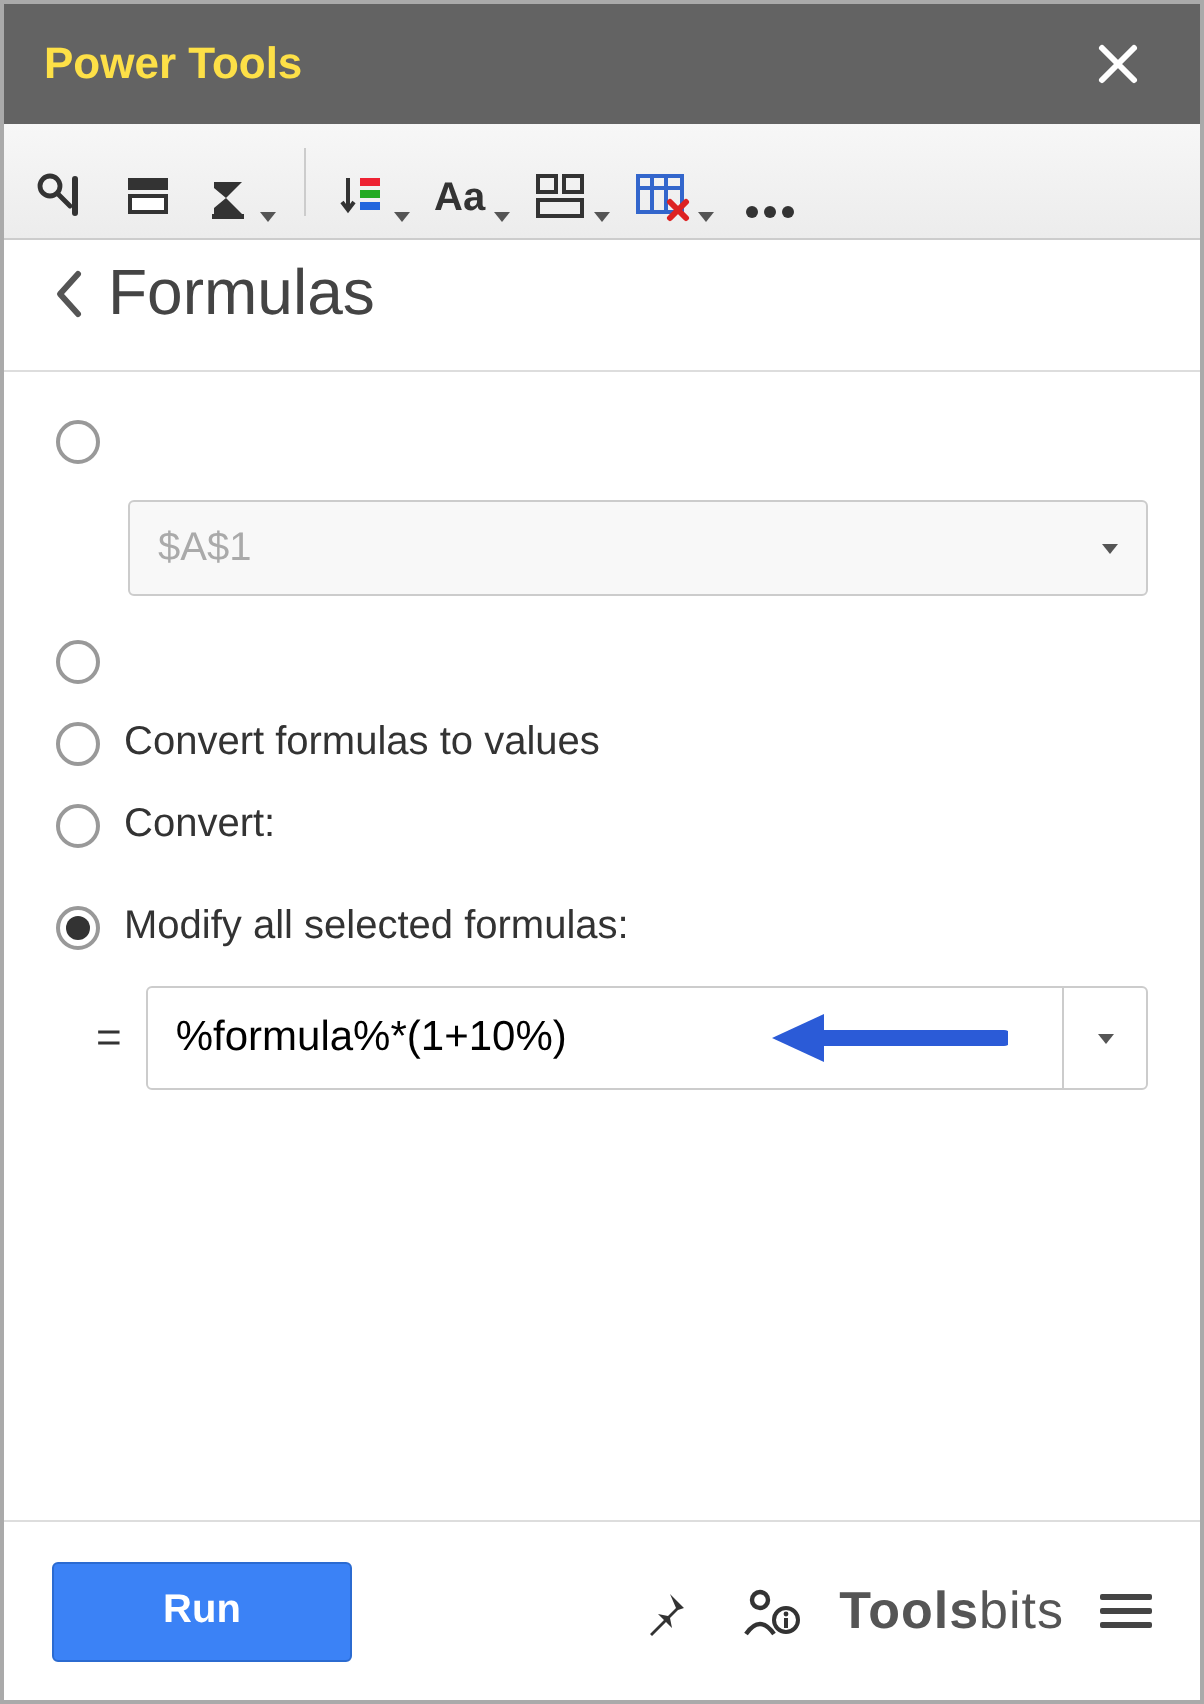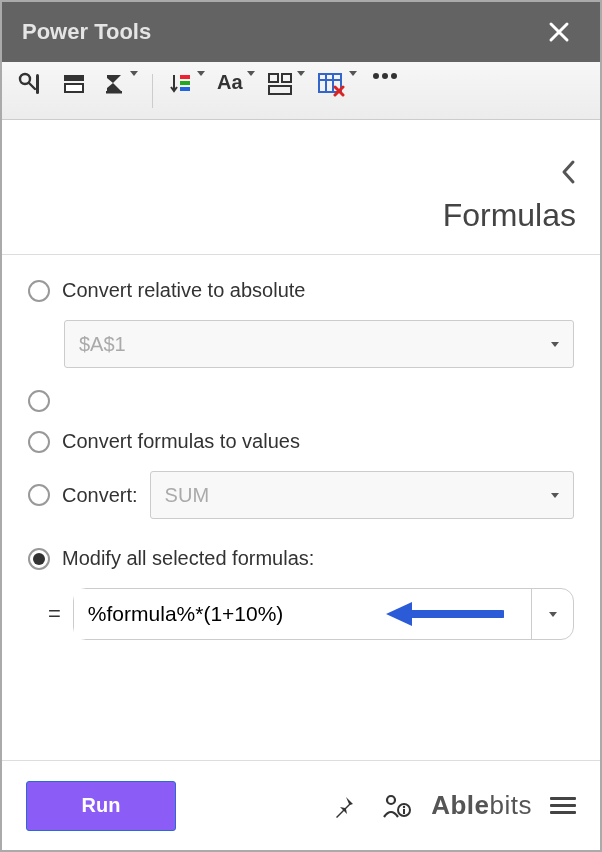--- a/index.html
+++ b/index.html
@@ -7,21 +7,21 @@
     font-family: Arial, "Helvetica Neue", Helvetica, sans-serif;
     background: #fff;
     width: 602px;
     height: 852px;
     border: 2px solid #aaa;
     display: flex;
     flex-direction: column;
   }
   .titlebar {
     background: #636363;
-    color: #e5e5e5;
+    color: #fde047;
     height: 60px;
     display: flex;
     align-items: center;
     padding: 0 20px;
     justify-content: space-between;
   }
   .titlebar .title {
     font-size: 22px;
     font-weight: bold;
   }
@@ -38,46 +38,45 @@
     height: 58px;
     display: flex;
     align-items: center;
     padding: 0 8px;
     gap: 4px;
   }
   .tbtn {
     height: 40px;
     min-width: 40px;
     display: flex;
-    align-items: flex-start;
+    align-items: flex-end;
     justify-content: center;
     border-radius: 3px;
     cursor: pointer;
     padding: 0 4px;
     gap: 4px;
   }
   .tsep {
     width: 1px;
     height: 34px;
     background: #ccc;
     margin: 0 6px;
   }
   .caret {
     width: 0; height: 0;
     border-left: 4px solid transparent;
     border-right: 4px solid transparent;
     border-top: 5px solid #555;
   }
   .page-header {
-    padding: 39px 24px 20px 24px;
+    padding: 8px 24px 20px 24px;
     border-bottom: 1px solid #ddd;
     display: flex;
-    align-items: flex-end;
+    align-items: center;
     gap: 12px;
-    flex-direction: column;
   }
   .back-chev {
     font-size: 26px;
     color: #555;
     cursor: pointer;
     line-height: 1;
   }
   .page-title {
     font-size: 32px;
     color: #444;
@@ -134,21 +133,21 @@
     display: flex;
     align-items: center;
     gap: 12px;
     margin-left: 20px;
   }
   .eq { font-size: 22px; color:#333; }
   .combo {
     flex: 1;
     display: flex;
     border: 1px solid #ccc;
-    border-radius: 13px;
+    border-radius: 3px;
     height: 52px;
     position: relative;
   }
   .combo input {
     flex: 1;
     border: none;
     outline: none;
     font-size: 21px;
     padding: 0 14px;
     border-radius: 3px 0 0 3px;
@@ -170,21 +169,21 @@
   }
   .footer {
     border-top: 1px solid #ddd;
     height: 90px;
     display: flex;
     align-items: center;
     padding: 0 24px;
     gap: 18px;
   }
   .run-btn {
-    background: #8b5cf6;
+    background: #3b82f6;
     color: #fff;
     border: 1px solid #2b6bd1;
     height: 50px;
     width: 150px;
     font-size: 20px;
     font-weight: bold;
     border-radius: 3px;
     cursor: pointer;
   }
   .spacer { flex: 1; }
@@ -287,45 +286,40 @@
         <path d="M13 3 L4 13 L13 23" fill="none" stroke="#555" stroke-width="3" stroke-linecap="round" stroke-linejoin="round"></path>
       </svg>
   </span>
   <div class="page-title">Formulas</div>
 </div>
 
 <div class="content">
 
   <div class="opt">
     <div class="radio"></div>
-    <div class="opt-label">Convert relative to absolute</div>
   </div>
   <div class="sub">
     <div class="select disabled">
       <span class="select-text">$A$1</span>
       <div class="caret"></div>
     </div>
   </div>
 
   <div class="opt">
     <div class="radio"></div>
   </div>
 
   <div class="opt" style="margin-top:6px">
     <div class="radio"></div>
     <div class="opt-label">Convert formulas to values</div>
   </div>
 
   <div class="opt" style="margin-top:6px">
     <div class="radio"></div>
     <div class="opt-label">Convert:</div>
-    <div class="select disabled" style="flex:1">
-      <span class="select-text">SUM</span>
-      <div class="caret"></div>
-    </div>
   </div>
 
   <div class="opt" style="margin-top:28px">
     <div class="radio selected"></div>
     <div class="opt-label">Modify all selected formulas:</div>
   </div>
   <div class="combo-row">
     <span class="eq">=</span>
     <div class="combo">
       <input type="text" value="%formula%*(1+10%)" style="">
@@ -354,19 +348,19 @@
   </div>
   <div class="ficon">
     <svg width="30" height="26" viewBox="0 0 30 26">
       <circle cx="10" cy="7" r="4" fill="none" stroke="#333" stroke-width="2.2"></circle>
       <path d="M3 24 q7 -10 14 0" fill="none" stroke="#333" stroke-width="2.2"></path>
       <circle cx="23" cy="17" r="6" fill="none" stroke="#333" stroke-width="2"></circle>
       <circle cx="23" cy="14" r="1.2" fill="#333"></circle>
       <rect x="22" y="16" width="2" height="5" fill="#333"></rect>
     </svg>
   </div>
-  <div class="brand"><b>Able</b>bits</div>
+  <div class="brand"><b>Tools</b>bits</div>
   <div class="menu-icon">
     <span></span>
       <span></span>
       <span></span>
   </div>
 </div>
 
 </body></html>

